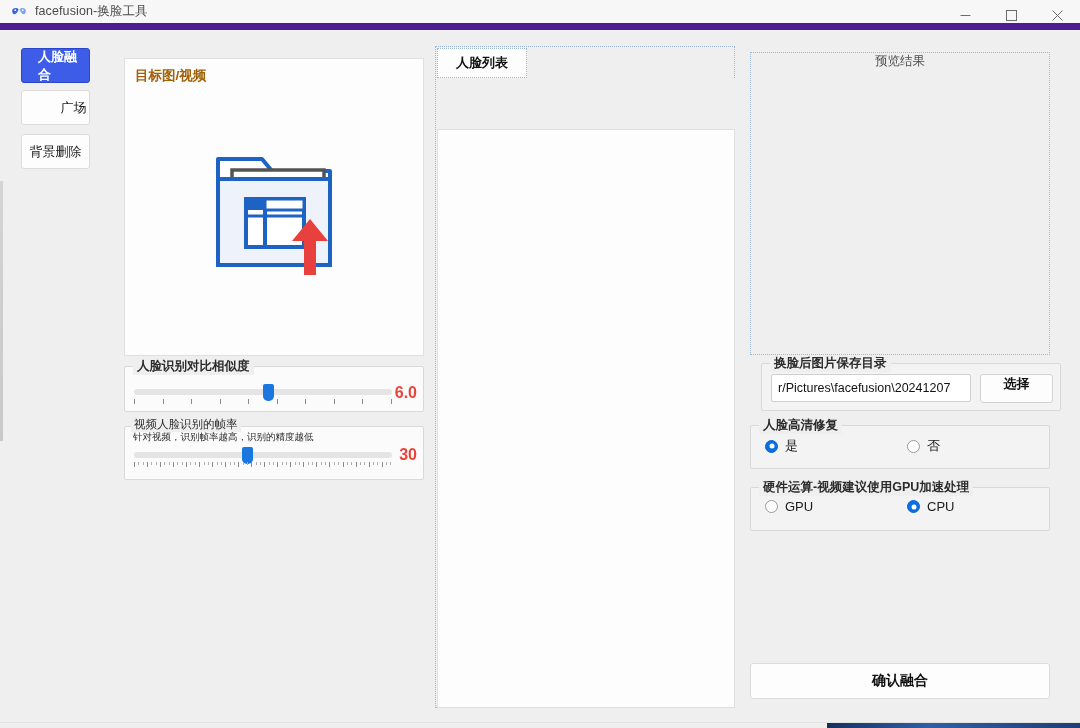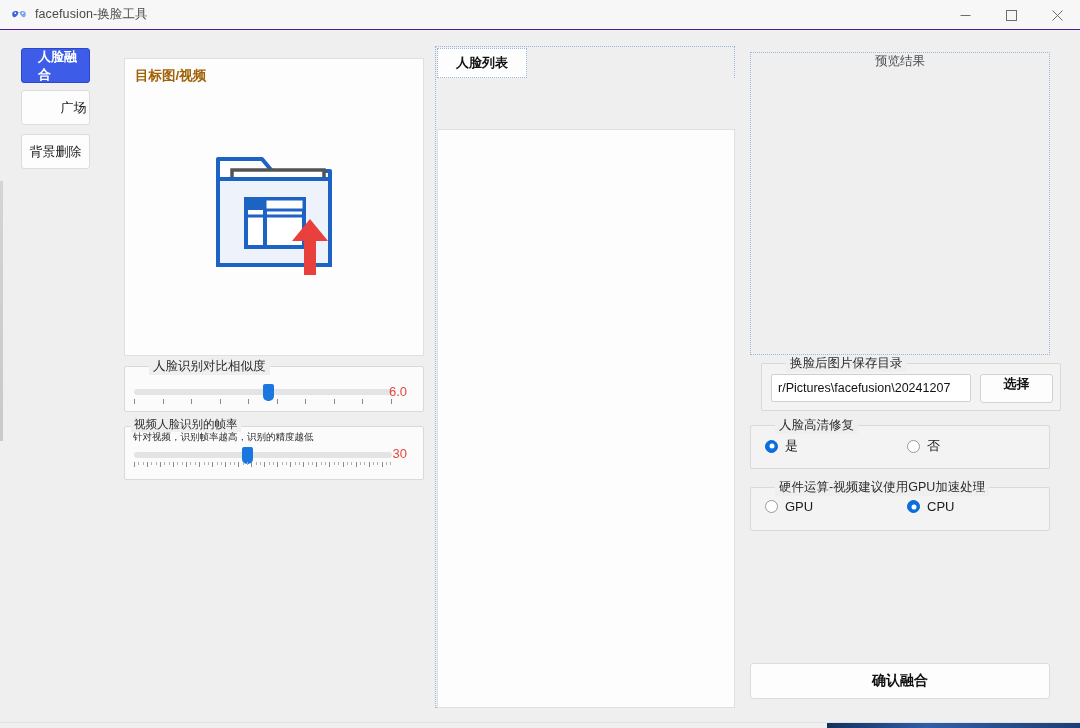--- a/index.html
+++ b/index.html
@@ -13,21 +13,21 @@
     position: relative;
     width: 1080px; height: 728px;
     background: #efefef;
   }
 
   
   .titlebar {
     position: absolute; left: 0; top: 0;
     width: 1080px; height: 30px;
     background: #f7f7f7;
-    border-bottom: 1px solid #4c1d95;
+    border-bottom: 7px solid #4c1d95;
     display: flex; align-items: center;
   }
   .titlebar-icon {
     width: 16px; height: 16px;
     margin-left: 11px; margin-right: 8px;
     flex: 0 0 auto;
   }
   .titlebar-title {
     font-size: 12.5px;
     color: #4a4a4a;
@@ -92,24 +92,24 @@
   }
 
   
   .fieldset {
     position: absolute;
     border: 1px solid #d9d9d9;
     background: #fbfbfb;
     border-radius: 2px;
   }
   .fs-legend {
-    position: absolute; top: -9px; left: 24px;
+    position: absolute; top: -9px; left: 8px;
     background: #efefef;
     padding: 0 4px;
-    font-size: 12.5px; color: #2b2b2b;
+    font-size: 12.5px; color: #2b2b2b; font-weight: bold;
   }
   .slider-box-1 { left: 124px; top: 366px; width: 300px; height: 46px; }
   .slider-box-2 { left: 124px; top: 426px; width: 300px; height: 54px; }
   .fs-legend-2 {
     position: absolute; top: -10px; left: 6px;
     background: #efefef; padding: 0 3px;
     font-size: 11.5px; color: #2b2b2b; white-space: nowrap;
   }
   .fs-sub {
     position: absolute; left: 8px; top: 4px;
@@ -131,22 +131,22 @@
   .s2-thumb { left: 120px; top: 20px; }
   .ticks {
     position: absolute; left: 9px; width: 258px; height: 6px;
     display: flex; justify-content: space-between; align-items: flex-start;
   }
   .s1-ticks { top: 32px; }
   .s2-ticks { top: 35px; }
   .tick { width: 1px; height: 5px; background: #8a8a8a; }
   .tick.minor { height: 3px; background: #b0b0b0; }
   .slider-value {
-    position: absolute; right: 16px;
-    font-size: 13px; color: #e8443a; font-weight: 400;
+    position: absolute; right: 6px;
+    font-size: 16px; color: #e8443a; font-weight: 700;
   }
   .s1-value { top: 17px; }
   .s2-value { top: 19px; }
 
   
   .col-facelist {
     position: absolute; left: 435px; top: 46px;
     width: 300px; height: 662px;
     border: 1px dotted #9db7d4;
     background: #efefef;

